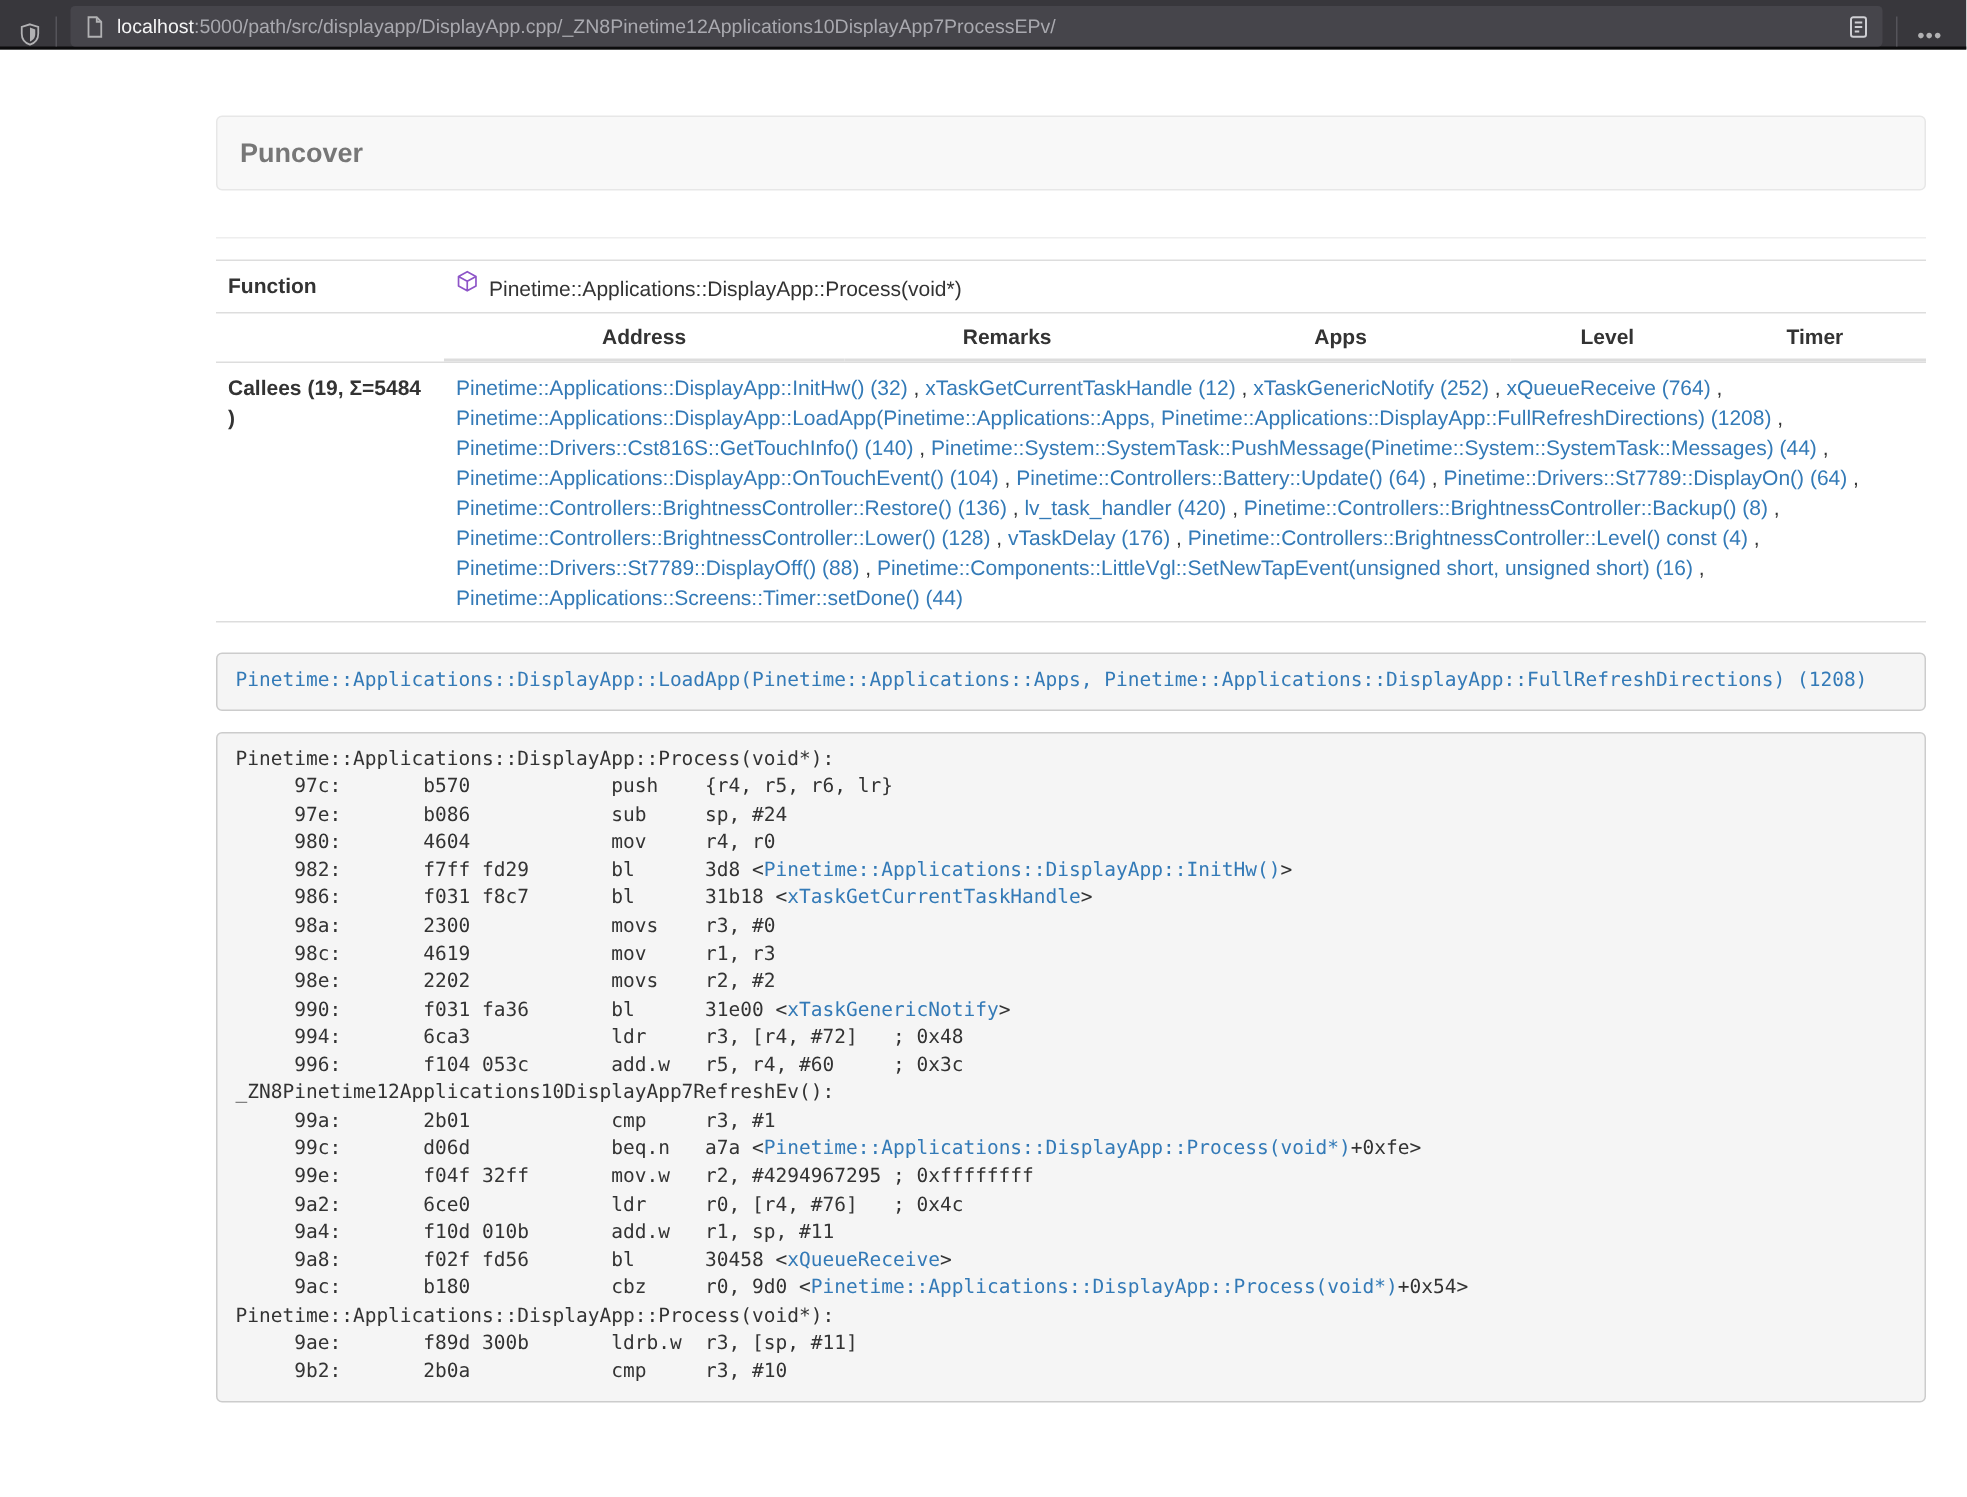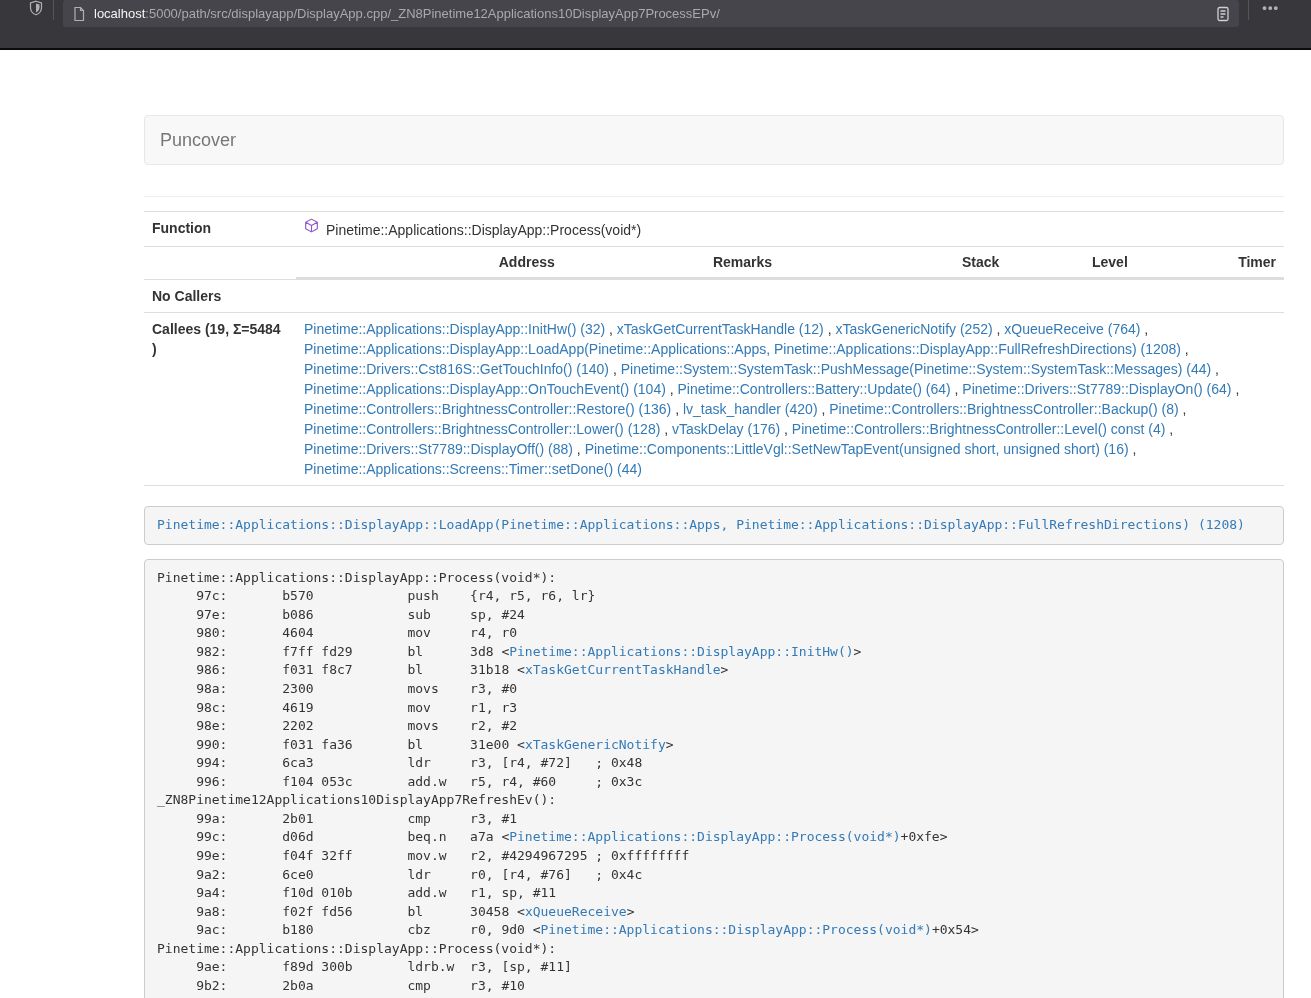--- a/index.html
+++ b/index.html
@@ -5,40 +5,40 @@
   * { box-sizing: border-box; }
   html, body { margin: 0; padding: 0; background: #fff; }
   body {
     width: 1311px; height: 998px; overflow: hidden;
     font-family: "Liberation Sans", sans-serif;
     font-size: 14px; color: #333;
   }
 
   
   .chrome {
-    height: 50px; background: #38373c; border-bottom: 2px solid #0c0c0d;
-    display: flex; align-items: flex-start; padding: 0 28px; gap: 9px;
+    height: 33px; background: #38373c; border-bottom: 2px solid #0c0c0d;
+    display: flex; align-items: flex-end; padding: 0 12px; gap: 9px;
   }
   .chrome-sep { width: 1px; height: 20px; background: #55545a; flex: 0 0 auto; }
   .url-field {
     flex: 1 1 auto; height: 27px; background: #46454b; border-radius: 3px;
     display: flex; align-items: center; padding: 0 9px; gap: 8px;
     font-size: 13px; color: #a9a9af; overflow: hidden;
   }
   .url-text { white-space: nowrap; overflow: hidden; flex: 1 1 auto; }
   .url-host { color: #f4f4f5; }
   .icon-btn { display: flex; align-items: center; justify-content: center; flex: 0 0 auto; cursor: pointer; }
   .dots { color: #b1b1b3; font-size: 13px; letter-spacing: 1px; font-weight: bold; padding: 0 4px; }
 
   
   .container { width: 1140px; margin-left: 144px; }
   .navbar {
-    margin-top: 65px; height: 50px; background: #f8f8f8;
+    margin-top: 44px; height: 50px; background: #f8f8f8;
     border: 1px solid #e7e7e7; border-radius: 4px;
-    display: flex; align-items: center; padding: 0 15px;
+    display: flex; align-items: center; padding: 0 15px; font-weight: bold;
   }
   .brand { font-size: 18px; color: #777; text-decoration: none; }
   hr.rule { border: 0; border-top: 1px solid #eee; margin: 31px 0 14px; }
 
   .path { margin: 0 0 12px; font-size: 14px; line-height: 20px; }
   a.lnk { color: #337ab7; text-decoration: none; }
   .path .sep { color: #999; margin: 0 5px; }
   .path .suffix { color: #333; }
 
   table.fn {
@@ -47,21 +47,21 @@
   }
   table.fn > tbody > tr > th,
   table.fn > tbody > tr > td {
     border-top: 1px solid #ddd; padding: 6px 8px; text-align: left;
     vertical-align: top; line-height: 20px; font-weight: normal;
   }
   table.fn > tbody > tr > th { width: 152px; font-weight: bold; }
   td.inner-td { padding: 0 !important; }
   table.inner { width: 100%; border-collapse: collapse; }
   table.inner th {
-    border-bottom: 2px solid #ddd; padding: 5px 8px; text-align: right;
+    border-bottom: 2px solid #ddd; padding: 5px 8px; text-align: center;
     font-weight: bold; line-height: 20px; margin-left: 16px;
   }
   table.inner td { padding: 6px 8px; line-height: 20px; }
 
   .fn-icon { display: inline-block; vertical-align: text-bottom; margin-right: 7px; }
 
   pre.box {
     font-family: "DejaVu Sans Mono", "Liberation Mono", monospace;
     font-size: 13px; line-height: 1.42857; color: #333;
     background: #f5f5f5; border: 1px solid #ccc; border-radius: 4px;
@@ -131,31 +131,27 @@
               <col style="width:27%">
                 <col style="width:22%">
                 <col style="width:23%">
                 <col style="width:13%">
                 <col style="width:15%">
             </colgroup>
             <tbody>
               <tr>
                 <th>Address</th>
                 <th>Remarks</th>
-                <th>Stack</th>
+                <th>Apps</th>
                 <th>Level</th>
                 <th>Timer</th>
               </tr>
             </tbody>
           </table>
         </td>
-      </tr>
-      <tr>
-        <th>No Callers</th>
-        <td></td>
       </tr>
       <tr>
         <th>Callees (19, Σ=5484 )</th>
         <td><a href="#" class="lnk">Pinetime::Applications::DisplayApp::InitHw() (32)</a> , <a href="#" class="lnk">xTaskGetCurrentTaskHandle (12)</a> , <a href="#" class="lnk">xTaskGenericNotify (252)</a> , <a href="#" class="lnk">xQueueReceive (764)</a> , <a href="#" class="lnk">Pinetime::Applications::DisplayApp::LoadApp(Pinetime::Applications::Apps, Pinetime::Applications::DisplayApp::FullRefreshDirections) (1208)</a> , <a href="#" class="lnk">Pinetime::Drivers::Cst816S::GetTouchInfo() (140)</a> , <a href="#" class="lnk">Pinetime::System::SystemTask::PushMessage(Pinetime::System::SystemTask::Messages) (44)</a> , <a href="#" class="lnk">Pinetime::Applications::DisplayApp::OnTouchEvent() (104)</a> , <a href="#" class="lnk">Pinetime::Controllers::Battery::Update() (64)</a> , <a href="#" class="lnk">Pinetime::Drivers::St7789::DisplayOn() (64)</a> , <a href="#" class="lnk">Pinetime::Controllers::BrightnessController::Restore() (136)</a> , <a href="#" class="lnk">lv_task_handler (420)</a> , <a href="#" class="lnk">Pinetime::Controllers::BrightnessController::Backup() (8)</a> , <a href="#" class="lnk">Pinetime::Controllers::BrightnessController::Lower() (128)</a> , <a href="#" class="lnk">vTaskDelay (176)</a> , <a href="#" class="lnk">Pinetime::Controllers::BrightnessController::Level() const (4)</a> , <a href="#" class="lnk">Pinetime::Drivers::St7789::DisplayOff() (88)</a> , <a href="#" class="lnk">Pinetime::Components::LittleVgl::SetNewTapEvent(unsigned short, unsigned short) (16)</a> , <a href="#" class="lnk">Pinetime::Applications::Screens::Timer::setDone() (44)</a></td>
       </tr>
     </tbody>
   </table>
 
   <pre class="box"><a href="#" class="lnk">Pinetime::Applications::DisplayApp::LoadApp(Pinetime::Applications::Apps, Pinetime::Applications::DisplayApp::FullRefreshDirections) (1208)</a></pre>
 

